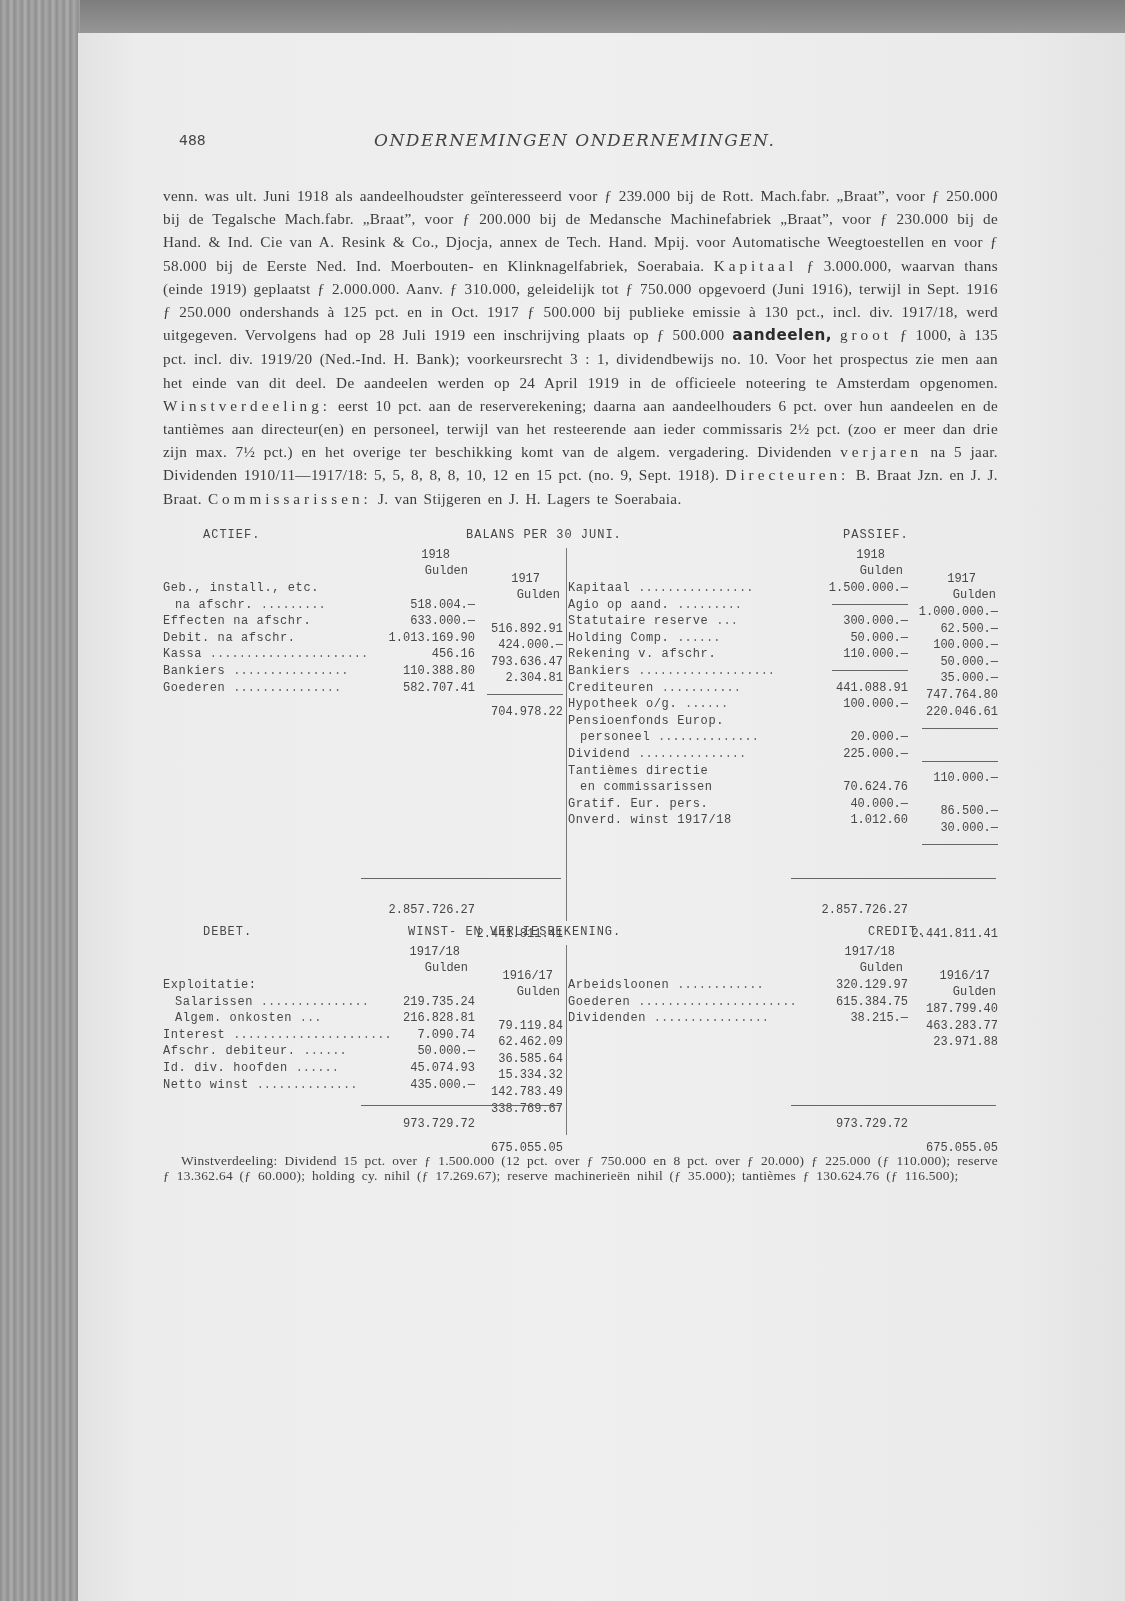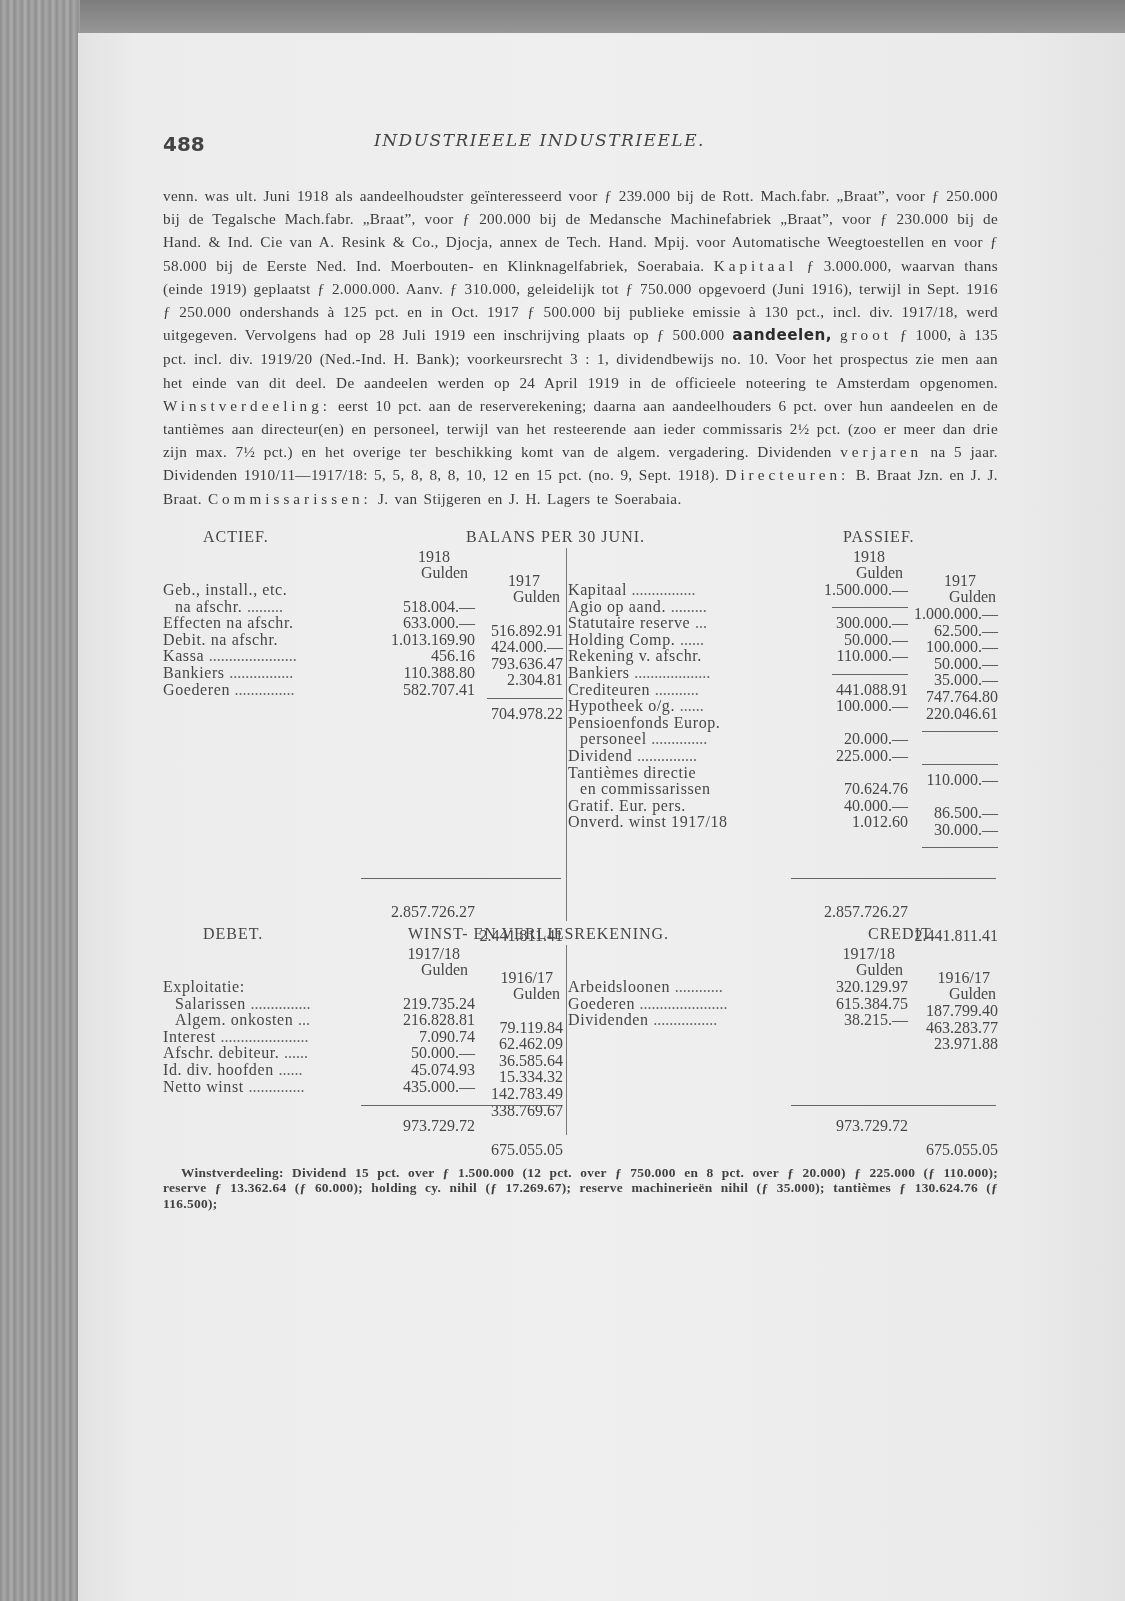--- a/index.html
+++ b/index.html
@@ -20,39 +20,39 @@
     .page {
       position: absolute; left: 78px; top: 33px; width: 1047px; height: 1568px;
       background: linear-gradient(to right, #e2e2e2 0px, #ececec 60px, #efefef 500px, #eaeaea 950px, #e2e2e2 1047px);
     }
     .content { position: absolute; left: 163px; top: 130px; width: 835px; }
     .running-head {
       position: relative; height: 30px;
       font-family: "DejaVu Serif", serif; font-size: 17px;
     }
     .page-num {
-      position: absolute; left: 0; top: 2px;
-      font-family: "DejaVu Sans", sans-serif; font-size: 20px; color: #444; font-weight: bold;
+      position: absolute; left: 16px; top: 2px;
+      font-family: "DejaVu Sans", sans-serif; font-size: 14px; color: #444;
     }
     .head-title {
       position: absolute; left: 211px; top: 0px;
       font-style: italic; letter-spacing: 1.5px; font-size: 17px; color: #444;
     }
     .body-text {
       margin-top: 24px;
       font-size: 15.2px; line-height: 23.2px; text-align: justify;
       font-family: "Liberation Serif", serif;
       letter-spacing: 0.35px; word-spacing: 2px;
       color: #3c3c3c;
     }
     .sp { letter-spacing: 4px; }
     .bold-sans { font-family: "DejaVu Sans", sans-serif; font-weight: bold; letter-spacing: 0.5px; color: #2c2c2c; }
 
     
-    .fin { position: relative; font-family: Liberation Serif, serif; font-size: 16px; color: #474747; }
+    .fin { position: relative; font-family: Liberation Mono, monospace; font-size: 12px; color: #474747; }
     .fin .hdr { position: relative; height: 20px; letter-spacing: 1px; }
     .fin .hdr span { position: absolute; top: 0; }
     .split { position: relative; }
     .col-left { position: absolute; left: 0; top: 0; width: 402px; }
     .col-right { position: absolute; left: 405px; top: 0; width: 430px; }
     .vrule { position: absolute; left: 403px; width: 1px; background: #777; }
     .row { position: relative; height: 16.6px; white-space: nowrap; }
     .row .lbl { position: absolute; left: 0; top: 0; letter-spacing: 0.6px; }
     .row .lbl.indent { left: 12px; }
     .row .v1 { position: absolute; top: 0; text-align: right; }
@@ -75,21 +75,21 @@
 
 <div class="top-band"></div>
 <div class="spine"></div>
 
 <div class="page"></div>
 
 <div class="content">
 
   <div class="running-head">
     <span class="page-num">488</span>
-    <span class="head-title">INDUSTRIEELE INDUSTRIEELE.</span>
+    <span class="head-title">ONDERNEMINGEN ONDERNEMINGEN.</span>
   </div>
 
   <div class="body-text">
     <span>venn. was ult. Juni 1918 als aandeelhoudster geïnteresseerd voor ƒ 239.000 bij de Rott. Mach.fabr. „Braat”, voor ƒ 250.000 bij de Tegalsche Mach.fabr. „Braat”, voor ƒ 200.000 bij de Medansche Machinefabriek „Braat”, voor ƒ 230.000 bij de Hand. &amp; Ind. Cie van A. Resink &amp; Co., Djocja, annex de Tech. Hand. Mpij. voor Automatische Weegtoestellen en voor ƒ 58.000 bij de Eerste Ned. Ind. Moerbouten- en Klinknagelfabriek, Soerabaia.</span>
     <span class="sp">Kapitaal</span>
     <span>ƒ 3.000.000, waarvan thans (einde 1919) geplaatst ƒ 2.000.000. Aanv. ƒ 310.000, geleidelijk tot ƒ 750.000 opgevoerd (Juni 1916), terwijl in Sept. 1916 ƒ 250.000 ondershands à 125 pct. en in Oct. 1917 ƒ 500.000 bij publieke emissie à 130 pct., incl. div. 1917/18, werd uitgegeven. Vervolgens had op 28 Juli 1919 een inschrijving plaats op ƒ 500.000</span>
     <span class="bold-sans">aandeelen,</span>
     <span class="sp">groot</span>
     <span>ƒ 1000, à 135 pct. incl. div. 1919/20 (Ned.-Ind. H. Bank); voorkeursrecht 3 : 1, dividendbewijs no. 10. Voor het prospectus zie men aan het einde van dit deel. De aandeelen werden op 24 April 1919 in de officieele noteering te Amsterdam opgenomen.</span>
     <span class="sp">Winstverdeeling:</span>
@@ -359,14 +359,14 @@
         </div>
       <div class="col-right">
           <div class="row">
         <span class="v1">973.729.72</span>
         <span class="v2">675.055.05</span>
       </div>
         </div>
     </div>
   </div>
 
-  <div class="note" style="margin-top:18px;font-weight:bold;">Winstverdeeling: Dividend 15 pct. over ƒ 1.500.000 (12 pct. over ƒ 750.000 en 8 pct. over ƒ 20.000) ƒ 225.000 (ƒ 110.000); reserve ƒ 13.362.64 (ƒ 60.000); holding cy. nihil (ƒ 17.269.67); reserve machinerieën nihil (ƒ 35.000); tantièmes ƒ 130.624.76 (ƒ 116.500);</div>
+  <div class="note" style="margin-top:6px;">Winstverdeeling: Dividend 15 pct. over ƒ 1.500.000 (12 pct. over ƒ 750.000 en 8 pct. over ƒ 20.000) ƒ 225.000 (ƒ 110.000); reserve ƒ 13.362.64 (ƒ 60.000); holding cy. nihil (ƒ 17.269.67); reserve machinerieën nihil (ƒ 35.000); tantièmes ƒ 130.624.76 (ƒ 116.500);</div>
 </div>
 
 </body></html>

